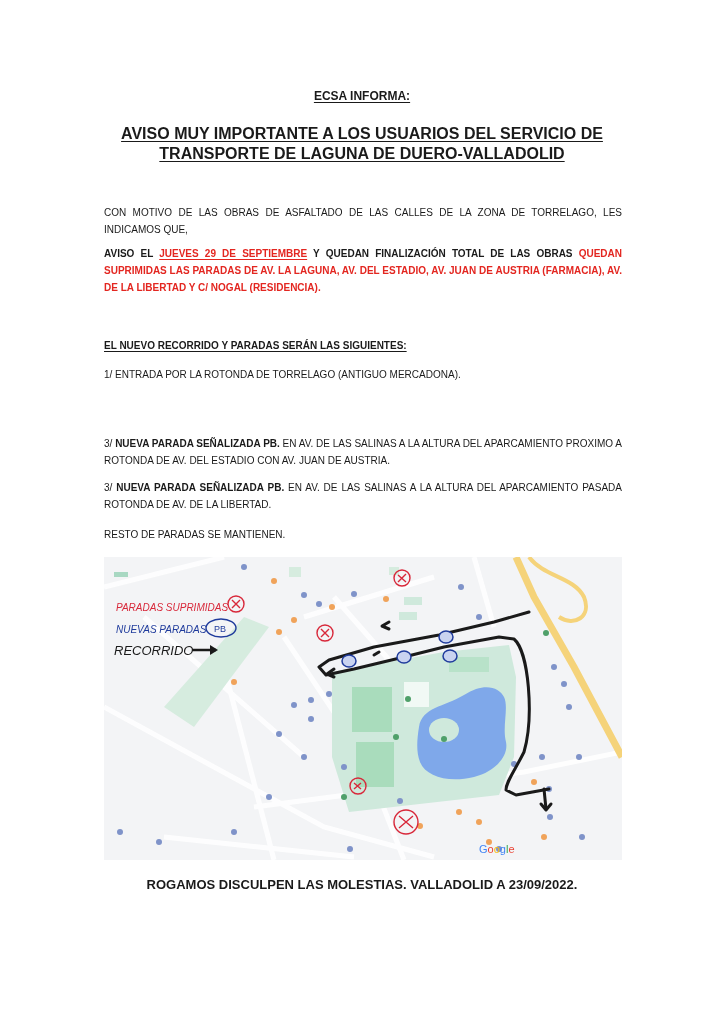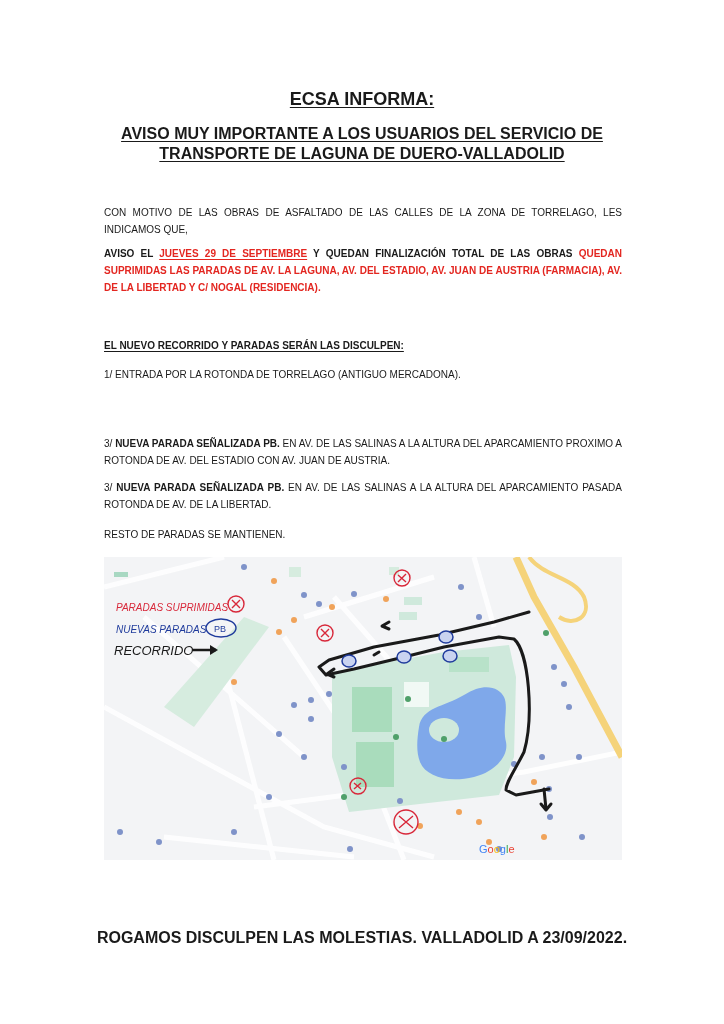--- a/index.html
+++ b/index.html
@@ -1,56 +1,56 @@
 <!DOCTYPE html>
 <html><head>
 <meta charset="utf-8">
 <style>
   html, body { margin:0; padding:0; background:#ffffff; }
   body { width:724px; height:1024px; position:relative; overflow:hidden;
          font-family:"Liberation Sans", sans-serif; color:#1a1a1a; }
   .page { position:absolute; left:0; top:0; width:724px; height:1024px; background:#fff; }
   .center { position:absolute; left:0; width:724px; text-align:center; font-weight:bold; }
   .u { text-decoration:underline; text-underline-offset:2px; }
-  .h1 { top:89px; font-size:18px; }
+  .h1 { top:89px; font-size:12px; }
   .h2 { top:124px; font-size:16px; line-height:20px; }
   .para { position:absolute; left:104px; width:518px; font-size:10px; line-height:17px; text-align:justify; }
   .red { color:#e32620; }
   b { font-weight:bold; }
   .p1 { top:204px; }
   .p2 { top:245px; font-weight:bold; }
   .p3 { top:337px; font-weight:bold; }
   .p4 { top:366px; }
   .p5 { top:392px; }
   .p6 { top:435px; }
   .p7 { top:479px; }
   .p8 { top:526px; }
   .map { position:absolute; left:104px; top:557px; width:518px; height:303px; overflow:hidden; background:#f9a8d4; }
-  .footer { top:929px; font-size:16px; }
+  .footer { top:877px; font-size:13px; }
   .lbl { font-family:"Liberation Sans", sans-serif; }
 </style>
 </head>
 <body>
 
 <div class="page">
 
   <div class="center h1 u">ECSA INFORMA:</div>
 
   <div class="center h2">
     <div class="u">AVISO MUY  IMPORTANTE A LOS USUARIOS DEL SERVICIO DE</div>
     <div class="u">TRANSPORTE DE LAGUNA DE DUERO-VALLADOLID</div>
   </div>
 
   <div class="para p1">CON MOTIVO DE LAS OBRAS DE ASFALTADO DE LAS CALLES DE LA ZONA DE TORRELAGO, LES INDICAMOS QUE,</div>
 
   <div class="para p2">
     <span>AVISO EL </span><span class="red u">JUEVES 29 DE SEPTIEMBRE</span><span> Y QUEDAN FINALIZACIÓN TOTAL DE LAS OBRAS </span><span class="red">QUEDAN SUPRIMIDAS LAS PARADAS DE AV. LA LAGUNA, AV. DEL ESTADIO, AV. JUAN DE AUSTRIA (FARMACIA),  AV.  DE LA LIBERTAD Y C/ NOGAL (RESIDENCIA).</span>
   </div>
 
-  <div class="para p3 u">EL NUEVO RECORRIDO Y PARADAS SERÁN LAS DISCULPEN:</div>
+  <div class="para p3 u">EL NUEVO RECORRIDO Y PARADAS SERÁN LAS SIGUIENTES:</div>
 
   <div class="para p4">
     <span>1/</span><span> ENTRADA POR LA ROTONDA DE TORRELAGO (ANTIGUO MERCADONA).</span>
   </div>
 
 
   <div class="para p6">
     <span>3/</span><b> NUEVA PARADA SEÑALIZADA PB.</b><span> EN AV. DE LAS SALINAS A LA ALTURA DEL APARCAMIENTO PROXIMO A ROTONDA DE AV. DEL ESTADIO CON AV. JUAN DE AUSTRIA.</span>
   </div>
 

